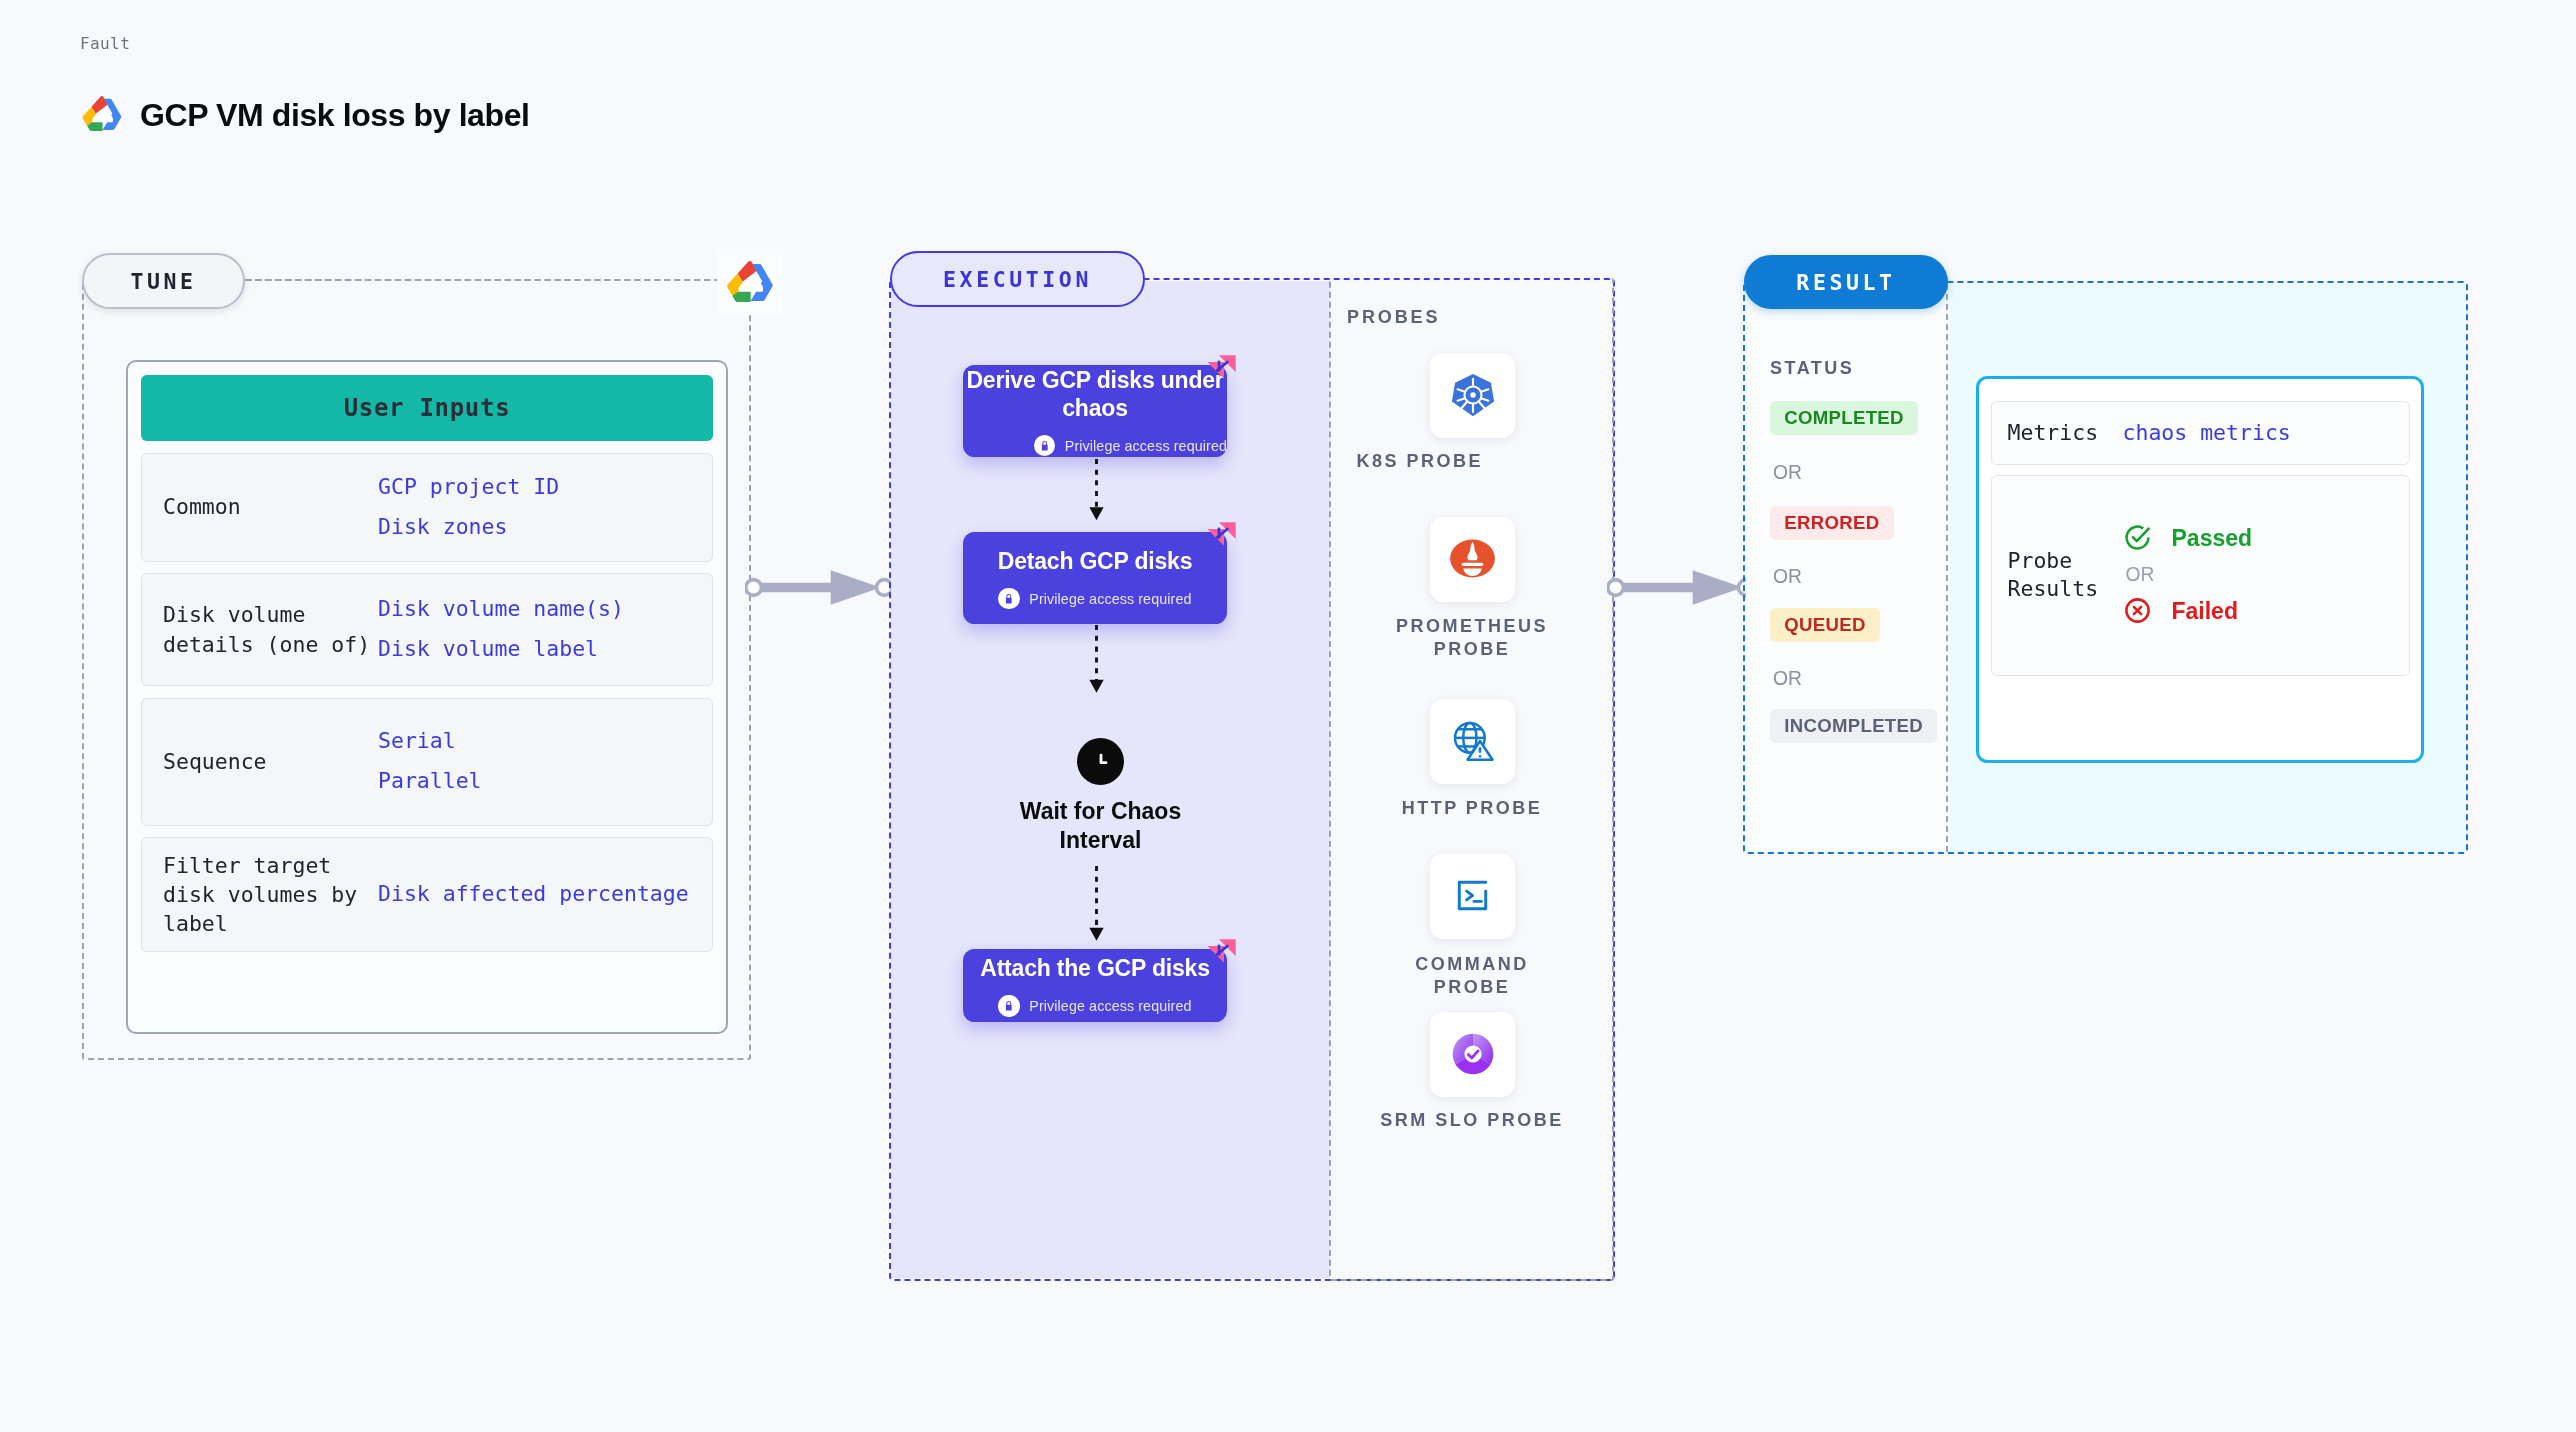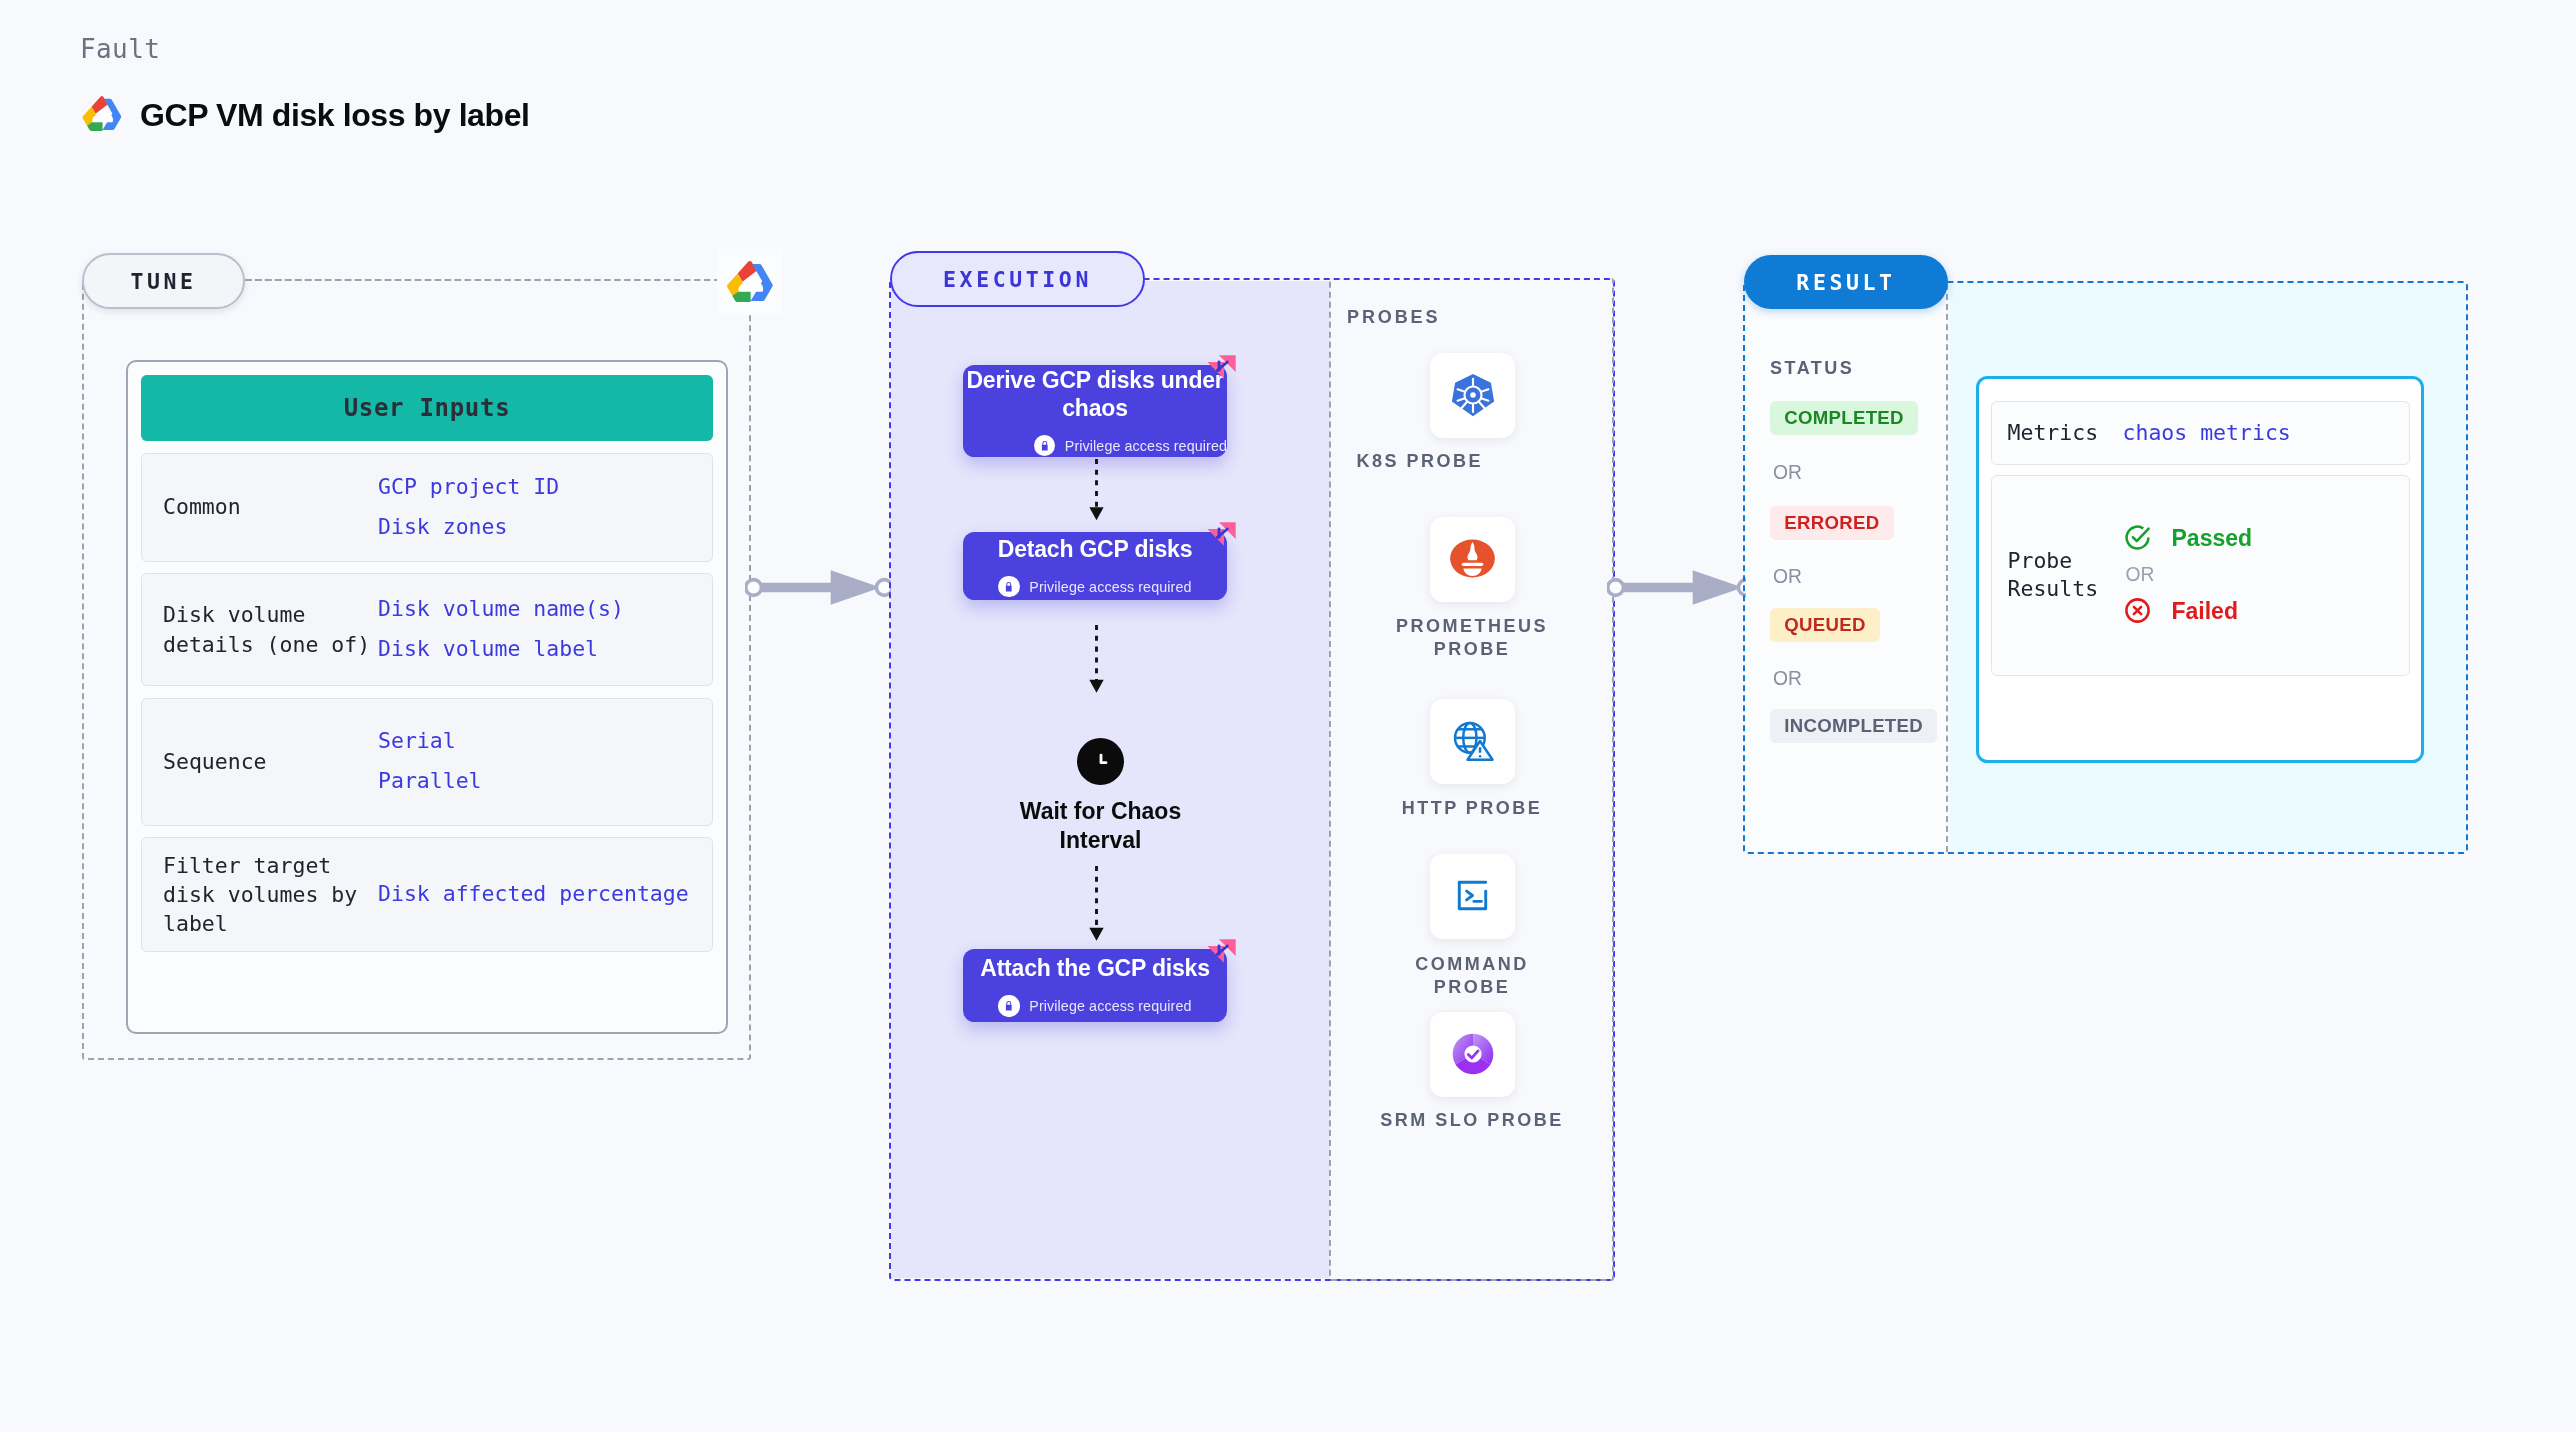--- a/index.html
+++ b/index.html
@@ -8,21 +8,21 @@
     background: #f8f9fc;
     font-family: "Liberation Sans", sans-serif;
     position: relative;
     overflow: hidden;
   }
 
   
   #fault-label {
     position: absolute; left: 80px; top: 34px;
     font-family: "DejaVu Sans Mono", monospace;
-    font-size: 26px; color: #6b7280; letter-spacing: 0.4px; text-align: center;
+    font-size: 16px; color: #6b7280; letter-spacing: 0.4px; text-align: center;
   }
   #fault-title-row {
     position: absolute; left: 80px; top: 92px;
     display: flex; align-items: center; gap: 16px;
   }
   #fault-title {
     font-size: 32px; font-weight: bold; color: #0b0c10; letter-spacing: -0.4px;
   }
   .dash-box { position: absolute; border-radius: 2.9px; }
 
@@ -310,21 +310,21 @@
     <path d="M22 22 L34 12" stroke="#3b35d8" stroke-width="3.4" stroke-linecap="round"></path>
     <path d="M24 12 L24 22" stroke="#3b35d8" stroke-width="3.4" stroke-linecap="round"></path>
   </svg>
 </div>
 
 <svg class="arrow-v" style="left:1082px; top:459px;" width="29" height="64" viewBox="0 0 40 90">
   <line x1="20" y1="0" x2="20" y2="70" stroke="#111" stroke-width="4" stroke-dasharray="7 8"></line>
   <polygon points="10,68 30,68 20,86" fill="#111"></polygon>
 </svg>
 
-<div class="node" style="left:963px; top:532px; width:264px; height:68px;">
+<div class="node" style="left:963px; top:532px; width:264px; height:92px;">
   <div class="node-title">Detach GCP disks</div>
   <div class="node-priv">
     <span class="lock-dot">
       <svg width="11.5" height="11.5" viewBox="0 0 24 24">
           <path d="M12 2a5 5 0 0 0-5 5v3H6v12h12V10h-1V7a5 5 0 0 0-5-5zm0 2a3 3 0 0 1 3 3v3H9V7a3 3 0 0 1 3-3z" fill="#4a41de"></path>
         </svg>
     </span>
     <span>Privilege access required</span>
   </div>
   <svg class="fault-corner" viewBox="0 0 48 48">

